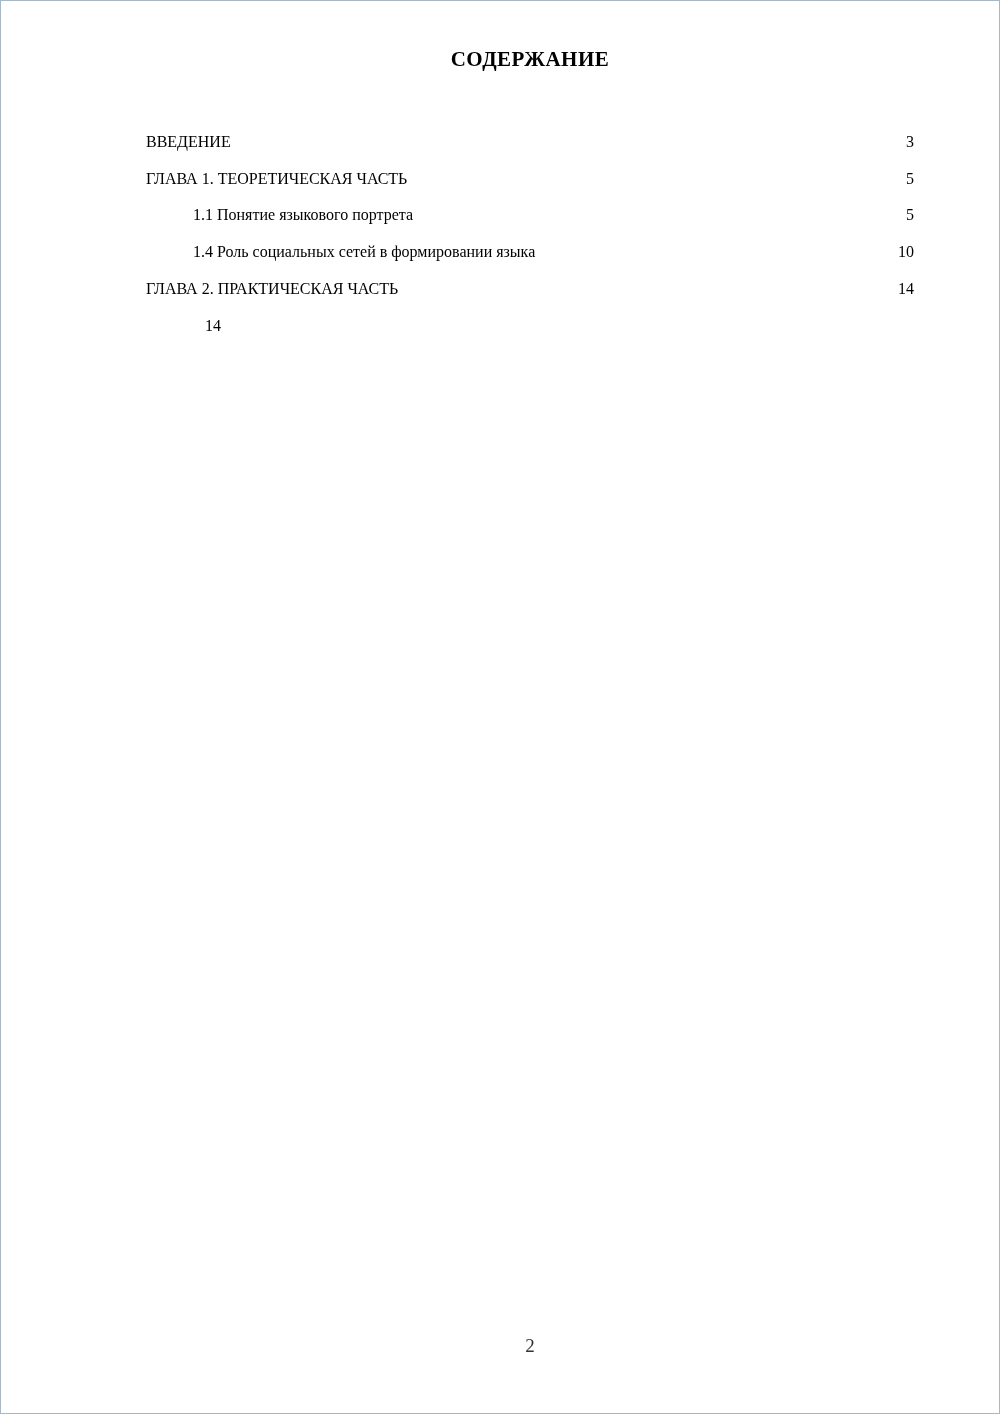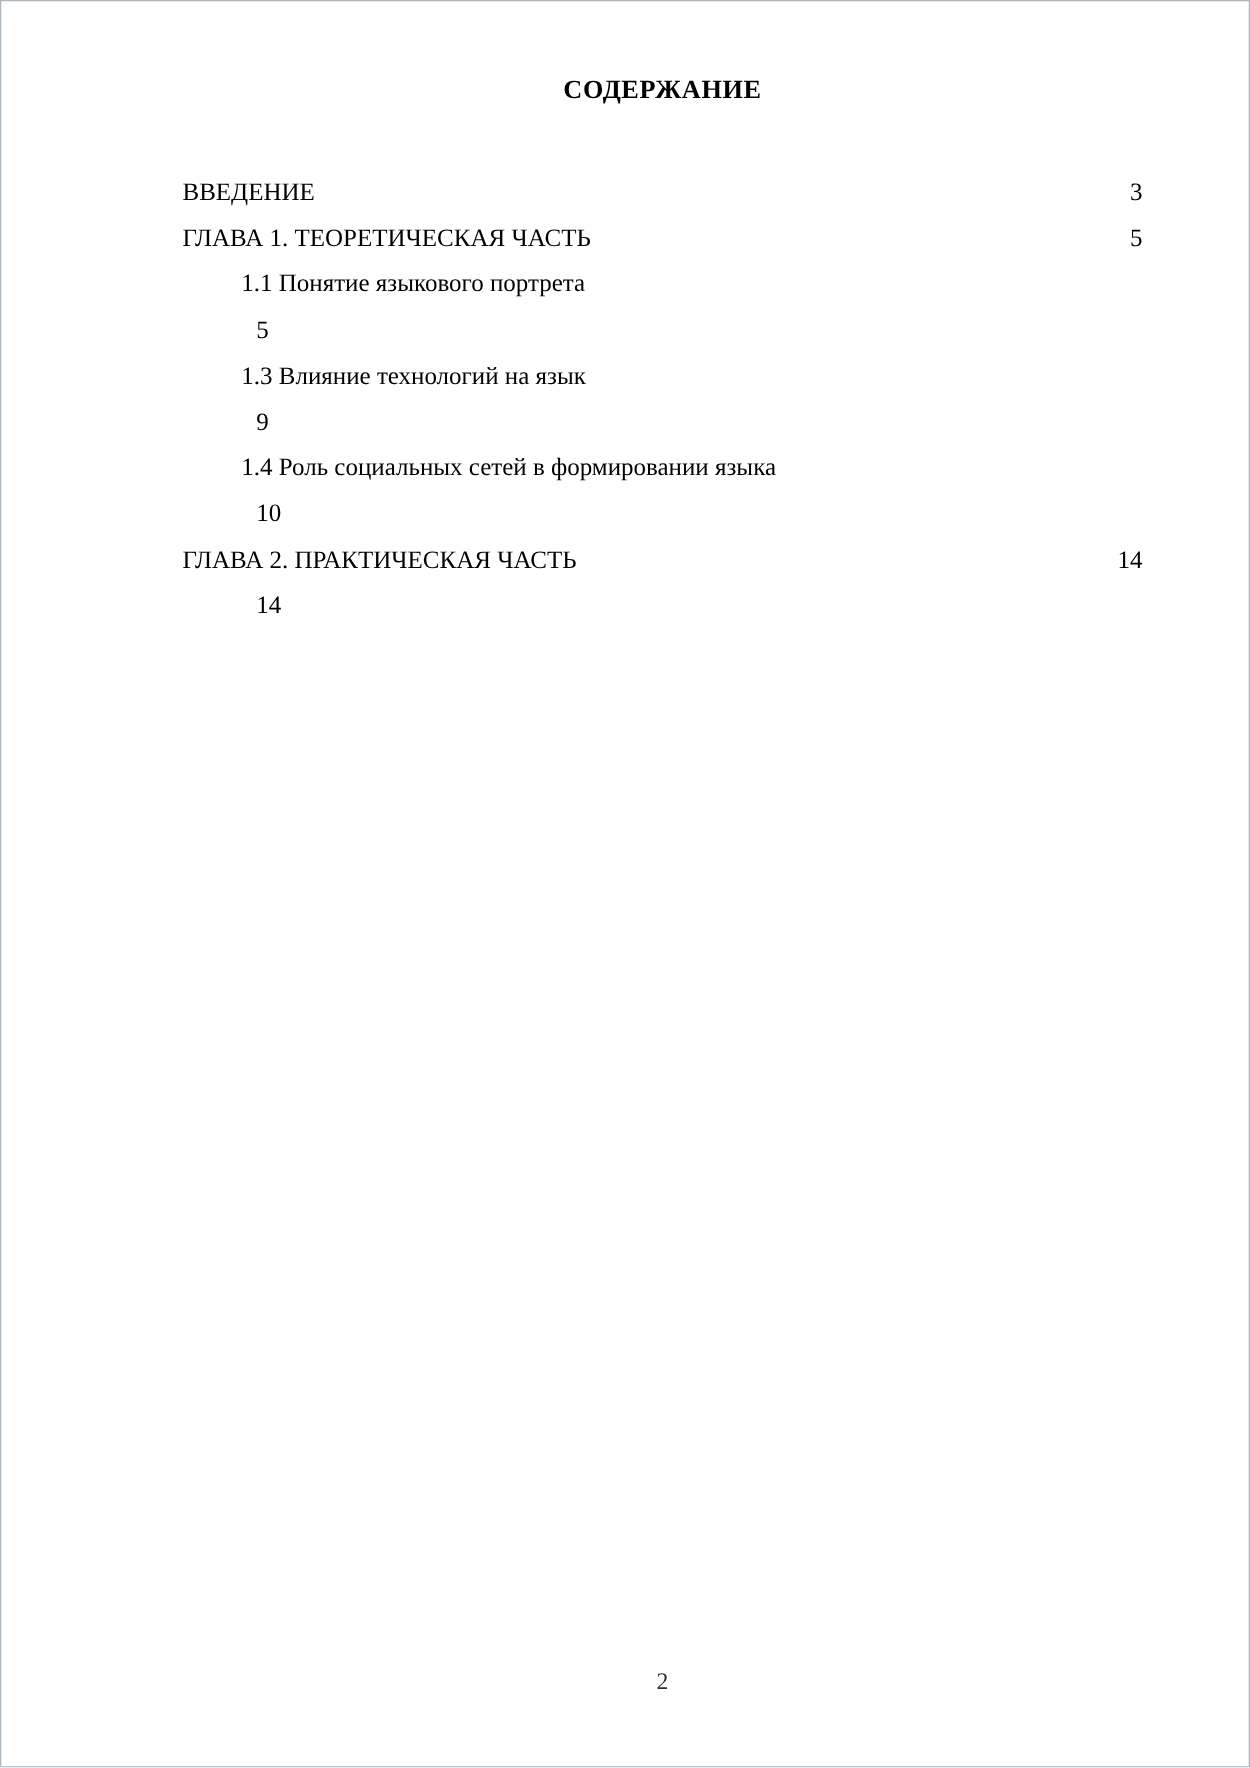--- a/index.html
+++ b/index.html
@@ -20,41 +20,40 @@
     height: 1414px;
     background: #ffffff;
     border: 1px solid #a9b7c2;
     overflow: hidden;
   }
   .content {
     padding-left: 145px;
     padding-right: 85px;
   }
   .doc-title {
-    margin: 16px;
+    margin: 4px;
     padding-top: 42px;
     font-size: 21px;
     font-weight: bold;
     text-align: center;
     letter-spacing: 0.5px;
   }
   .toc {
     margin-top: 52px;
   }
   .toc-row {
     display: flex;
     justify-content: space-between;
     align-items: baseline;
-    font-size: 20px;
+    font-size: 16px;
     line-height: 36.7px;
     white-space: nowrap;
   }
   .toc-row.indent {
     padding-left: 47px;
-    flex-direction: column;
   }
   .toc-label {
     flex: 1 1 auto;
     overflow: hidden;
   }
   .toc-page {
     flex: 0 0 auto;
     padding-left: 12px;
     text-align: right;
   }
@@ -81,24 +80,20 @@
   </div>
         <div class="toc-row">
     <span class="toc-label">ГЛАВА 1. ТЕОРЕТИЧЕСКАЯ ЧАСТЬ</span>
     <span class="toc-page">5</span>
   </div>
         <div class="toc-row indent">
     <span class="toc-label">1.1 Понятие языкового портрета</span>
     <span class="toc-page">5</span>
   </div>
         <div class="toc-row indent">
-    <span class="toc-label">1.3 Влияние технологий на язык</span>
-    <span class="toc-page">9</span>
-  </div>
-        <div class="toc-row indent">
     <span class="toc-label">1.4 Роль социальных сетей в формировании языка</span>
     <span class="toc-page">10</span>
   </div>
         <div class="toc-row">
     <span class="toc-label">ГЛАВА 2. ПРАКТИЧЕСКАЯ ЧАСТЬ</span>
     <span class="toc-page">14</span>
   </div>
         <div class="toc-row indent">
     <span class="toc-page">14</span>
   </div>

